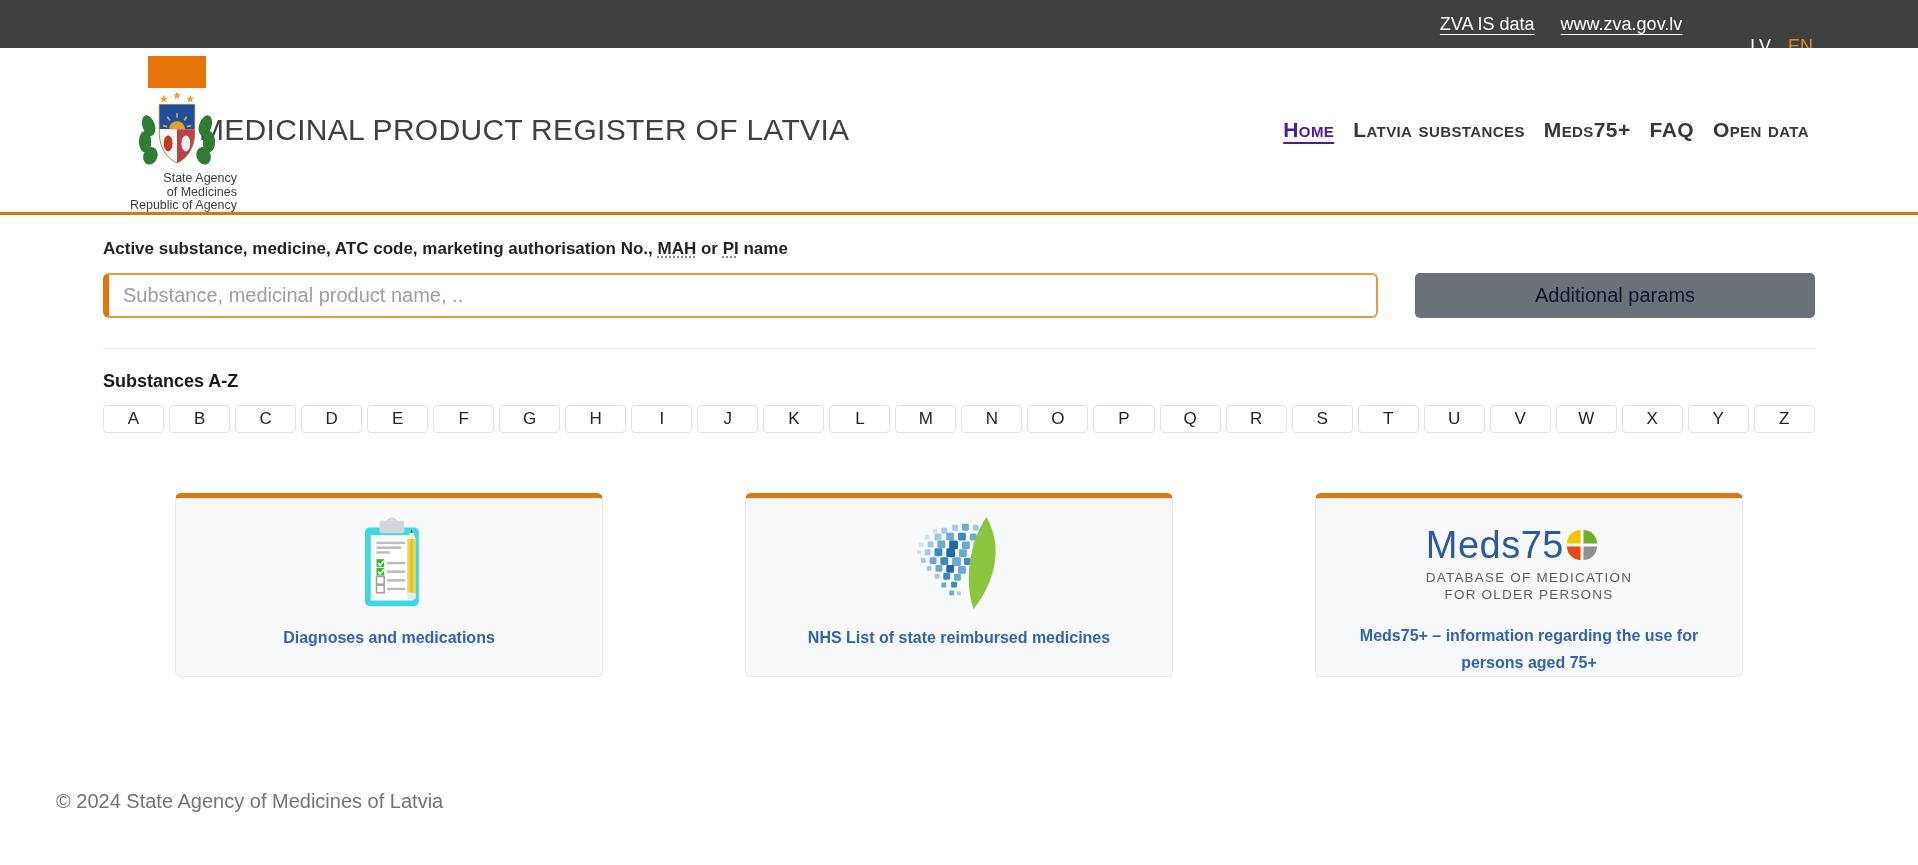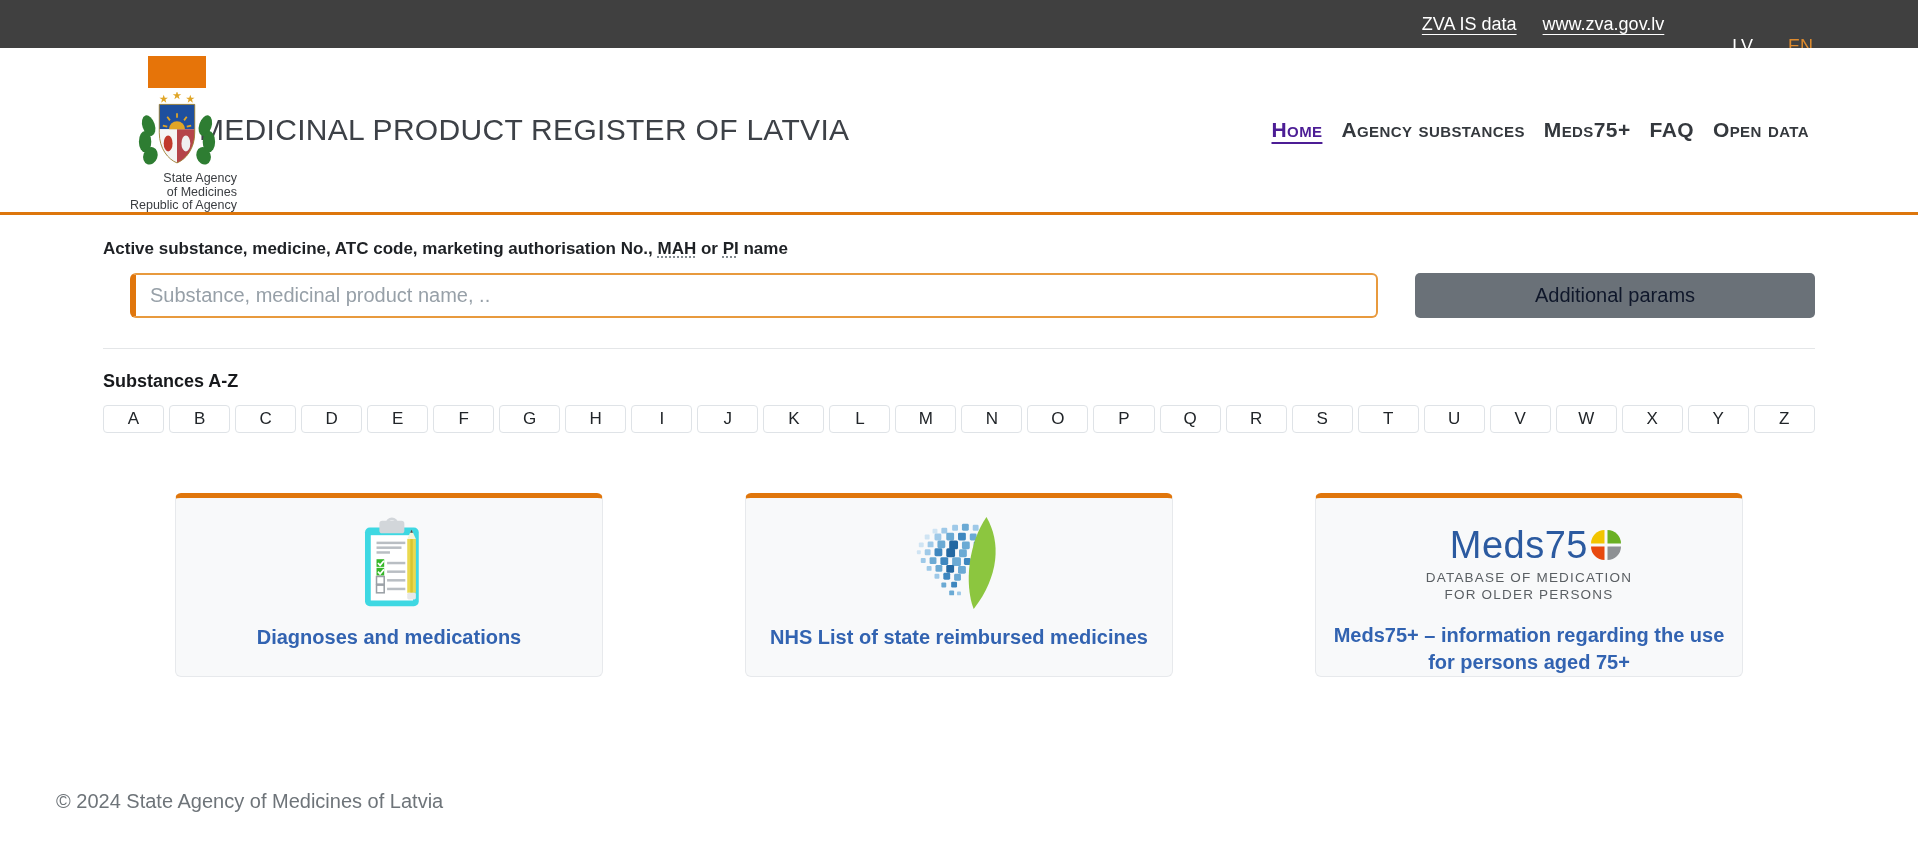--- a/index.html
+++ b/index.html
@@ -4,21 +4,21 @@
 <style>
   * { margin:0; padding:0; box-sizing:border-box; }
   html,body { width:1918px; height:865px; overflow:hidden; background:#ffffff;
     font-family:"Liberation Sans", sans-serif; }
 
   
   .topbar { height:48px; background:#404040; display:flex; align-items:center;
     justify-content:flex-end; padding-right:105px; gap:26px; }
   .topbar a { color:#ffffff; font-size:18px; text-decoration:underline;
     text-underline-offset:4px; cursor:pointer; }
-  .lang-group { display:flex; gap:35px; margin-left:42px;margin-top:44px; }
+  .lang-group { display:flex; gap:17px; margin-left:42px;margin-top:44px; }
   .lang { color:#ffffff; font-size:18px; text-decoration:none; cursor:pointer; }
   .lang.active { color:#dd8a2e; text-decoration:underline; text-underline-offset:4px; }
 
   
   .header { position:relative; height:167px; background:#ffffff;
     border-bottom:3px solid #dd760c; display:flex; align-items:center; }
   .logo-block { position:absolute; left:117px; top:0; width:120px; text-align:right;margin-top:8px; }
   .logo-orange { width:58px; height:32px; background:#e67409; margin:0 auto; }
   .logo-emblem { display:block; margin:4px auto 2px; }
   .logo-caption { font-size:12.5px; line-height:13.5px; color:#3a3d41; }
@@ -30,40 +30,40 @@
     text-decoration:none; letter-spacing:0.4px; cursor:pointer; }
   .nav a.active { color:#4c1d95; text-decoration:underline; text-underline-offset:5px; }
 
   
   .main { padding:0 103px; }
   .search-label { margin-top:24px; font-size:17px; font-weight:700; color:#1e2125; }
   .search-label .abbr { text-decoration:underline dotted #6c757d; text-underline-offset:3px; }
   .search-row { margin-top:14px; display:flex; gap:37px; }
   .search-input { flex:1; height:45px; border:2px solid #e89a3e; border-left:6px solid #e0760c;
     border-radius:6px; padding:0 14px; font-size:20px; color:#333;
-    font-family:"Liberation Sans", sans-serif; outline:none;margin-left:27px; }
+    font-family:"Liberation Sans", sans-serif; outline:none; }
   .search-input::placeholder { color:#97a0a8; }
   .params-btn { width:400px; height:45px; background:#6a7178; color:#0f172a; border:none;
     border-radius:5px; font-size:20px; cursor:pointer; font-family:"Liberation Sans", sans-serif; }
   .divider { margin-top:30px; border:none; border-top:1px solid #e4e6e8; }
   .az-heading { margin-top:22px; font-size:18px; font-weight:700; color:#17191c; }
   .letters { margin-top:13px; display:flex; gap:5px; }
   .letter-btn { flex:1; height:28px; background:#ffffff; border:1px solid #dfe3e7;
     border-radius:4px; font-size:17px; color:#212529; cursor:pointer;
     font-family:"Liberation Sans", sans-serif; }
 
   
   .cards { margin-top:60px; padding:0 72px; display:flex; justify-content:space-between; }
   .card { width:428px; height:184px; background:#f8f9fa; border:1px solid #e7e9ec;
     border-top:5px solid #e0760c; border-radius:6px; display:flex; flex-direction:column;
     align-items:center; padding-top:16px; cursor:pointer; }
   .card-icon { height:100px; display:flex; align-items:center; justify-content:center; }
-  .card-title { margin-top:10px; font-size:20px; font-weight:700; color:#3263b1;
+  .card-title { margin-top:10px; font-size:16px; font-weight:700; color:#3263b1;
     text-align:center; line-height:27px; max-width:400px; text-decoration:none; }
-  .meds-logo-row { display:flex; align-items:center; gap:0;margin-left:24px; }
+  .meds-logo-row { display:flex; align-items:center; gap:0; }
   .meds-logo-text { font-size:38px; color:#2b5aa0; letter-spacing:0.5px; }
   .meds-caption { font-size:13.5px; color:#5a5f63; letter-spacing:1.2px; text-align:center;
     line-height:17px; margin-top:2px; }
 
   
   .footer { margin-top:113px; padding:0 56px; }
   .copyright { font-size:20px; color:#6e7479; }
 </style>
 </head>
 <body>
@@ -111,21 +111,21 @@
       <div>State Agency</div>
       <div>of Medicines</div>
       <div>Republic of Agency</div>
     </div>
   </div>
 
   <div class="site-title">MEDICINAL PRODUCT REGISTER OF LATVIA</div>
 
   <div class="nav">
     <a class="active">Home</a>
-    <a>Agency substances</a>
+    <a>Latvia substances</a>
     <a>Meds75+</a>
     <a>FAQ</a>
     <a>Open data</a>
   </div>
 </div>
 
 <div class="main">
 
   <div class="search-label">
     <span>Active substance, medicine, ATC code, marketing authorisation No., </span><span class="abbr">MAH</span><span> or </span><span class="abbr">PI</span><span> name</span>

